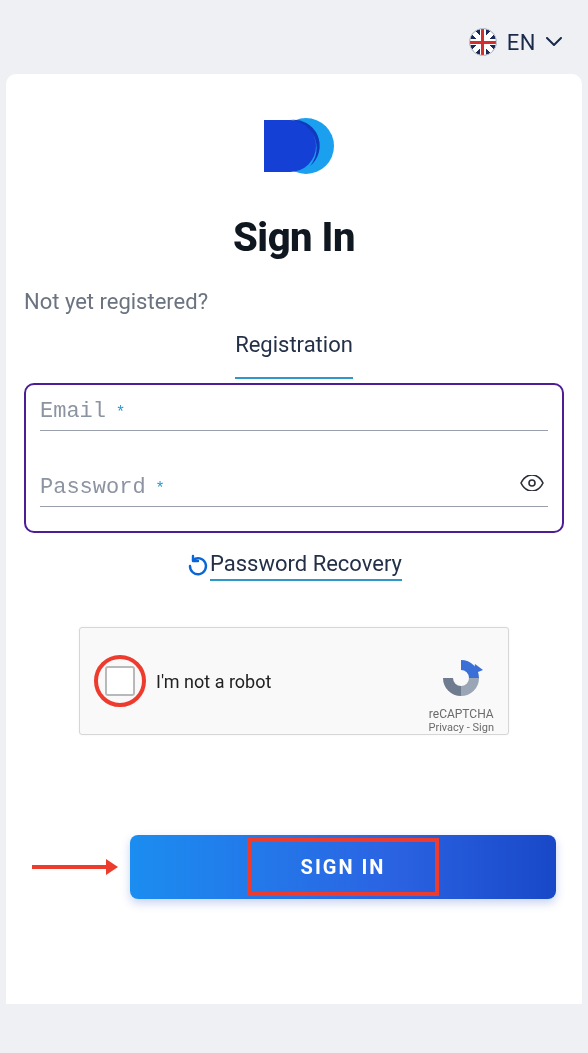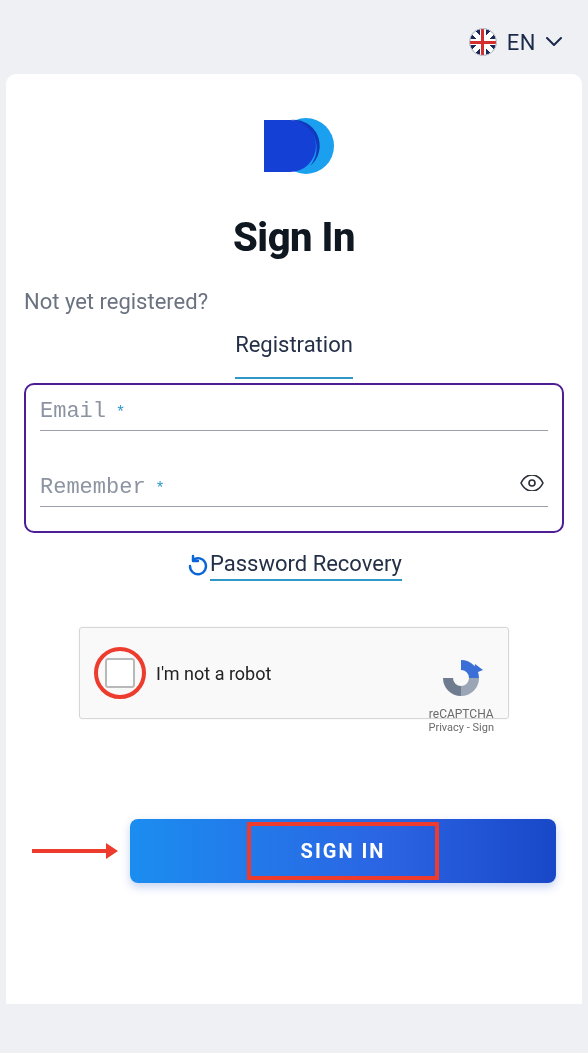--- a/index.html
+++ b/index.html
@@ -121,21 +121,21 @@
     margin-bottom: 46px;
   }
   .refresh-icon svg { display:block; }
   .recovery-link {
     font-size: 22px;
     color: #243047;
     border-bottom: 2px solid #2f98c9;
     padding-bottom: 3px;
   }
   .captcha {
-    width: 430px; height: 92px;
+    width: 430px; height: 108px;
     margin: 0 auto 100px auto;
     border: 1px solid #d6d6d6;
     background: #f9f9f9;
     border-radius: 3px;
     display: flex; align-items: center;
     padding: 0 14px;
     position: relative;
     box-shadow: 0 0 3px rgba(0,0,0,0.05);
   }
   .captcha .chk-wrap {
@@ -218,21 +218,21 @@
   <div class="reg-link-wrap">
     <span class="reg-link">Registration</span>
   </div>
 
   <div class="fields-box">
     <div class="field">
       <span class="field-label">Email</span>
       <span class="asterisk">*</span>
     </div>
     <div class="field">
-      <span class="field-label">Remember</span>
+      <span class="field-label">Password</span>
       <span class="asterisk">*</span>
       <span class="eye">
         <svg width="24" height="16" viewBox="0 0 24 16">
             <path d="M1 8 C4 2 9 0 12 0 C15 0 20 2 23 8 C20 14 15 16 12 16 C9 16 4 14 1 8 Z" fill="none" stroke="#2b2f38" stroke-width="1.6"></path>
             <circle cx="12" cy="8" r="3" fill="none" stroke="#2b2f38" stroke-width="1.6"></circle>
           </svg>
       </span>
     </div>
   </div>
 

